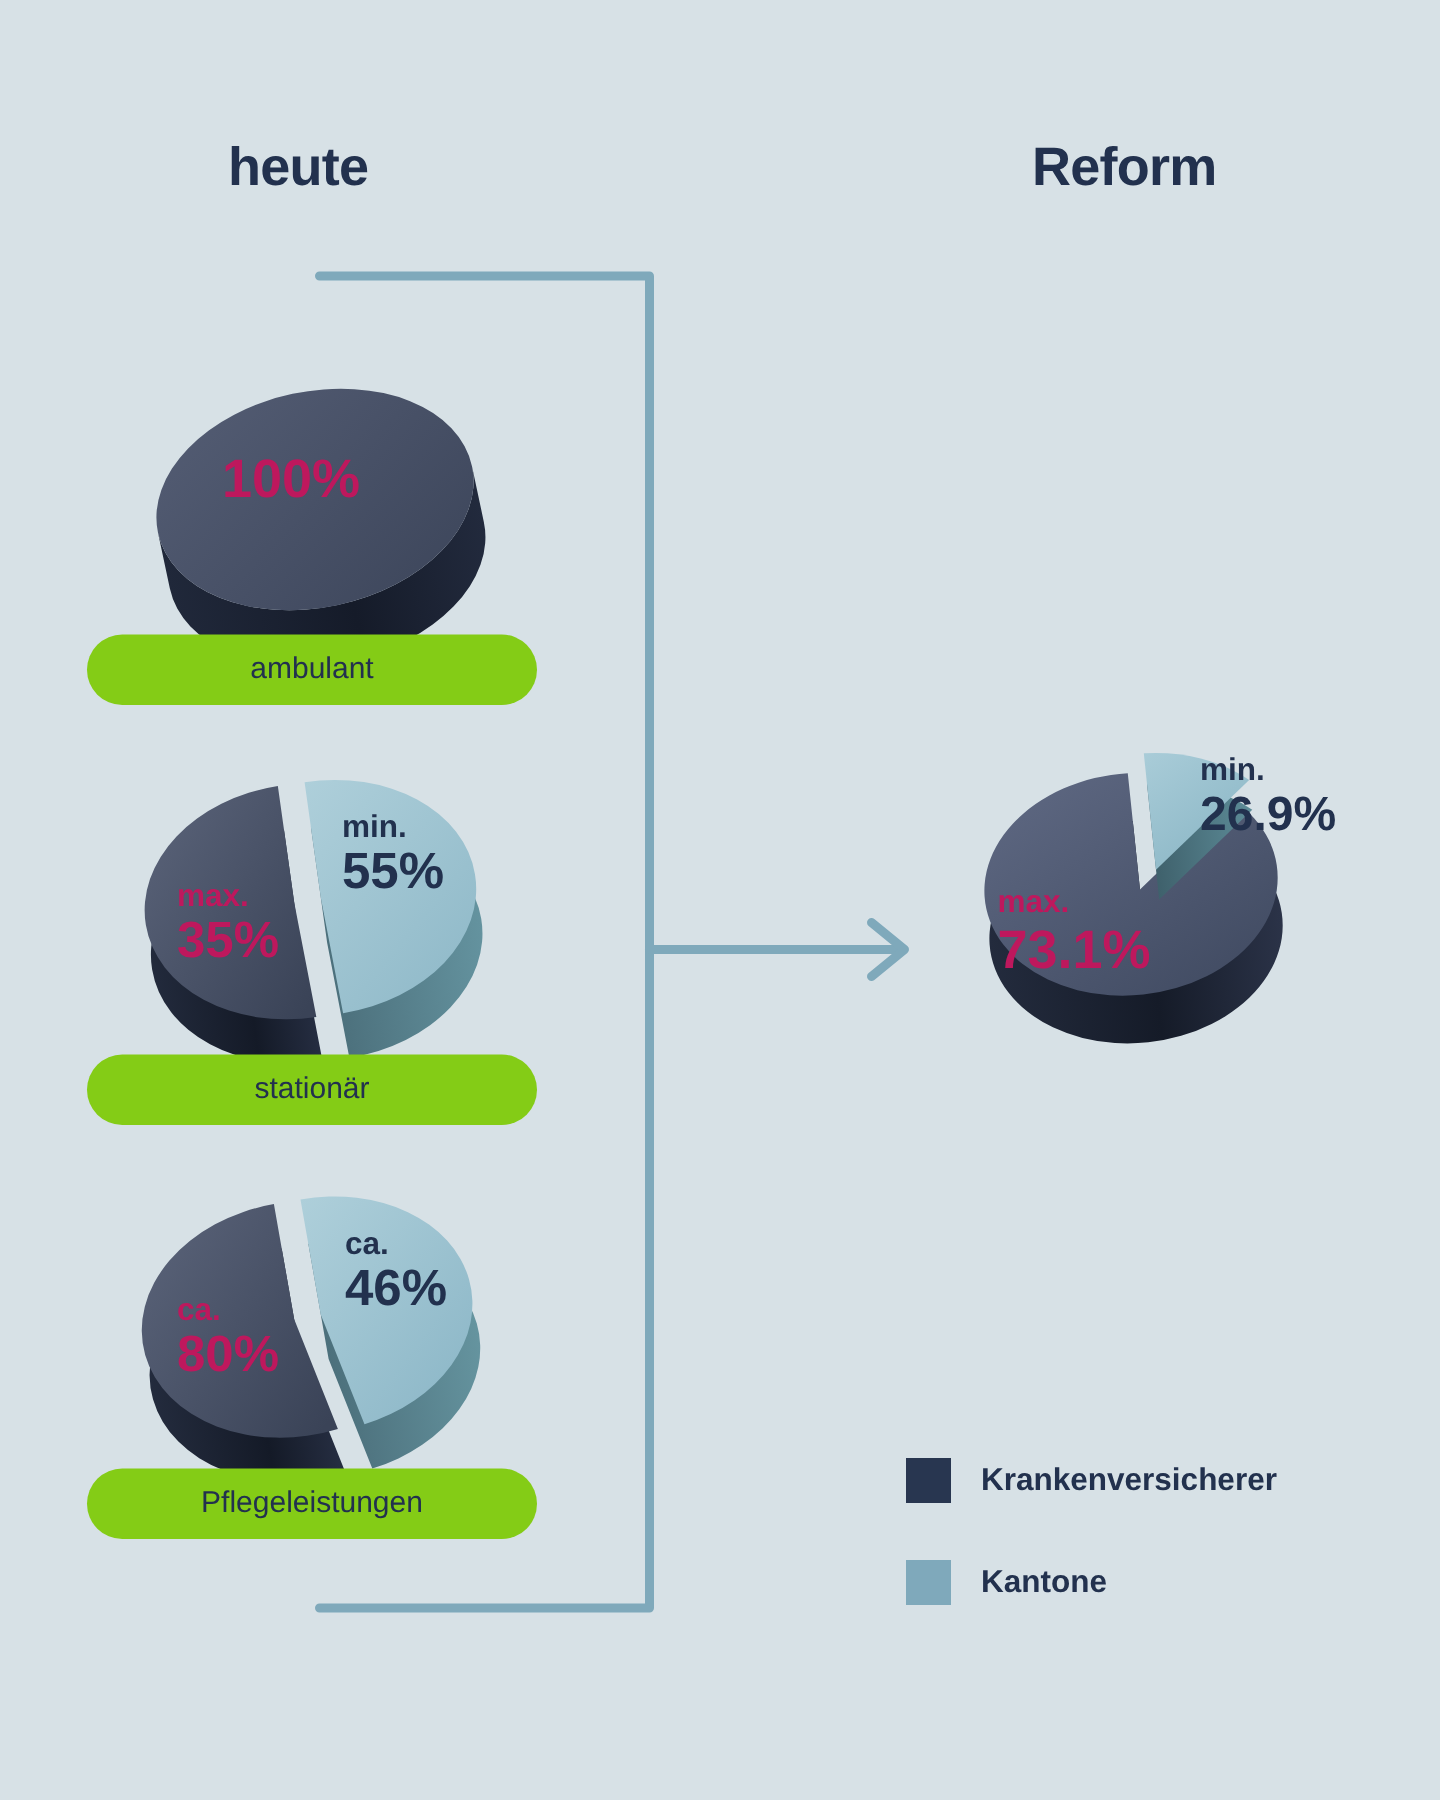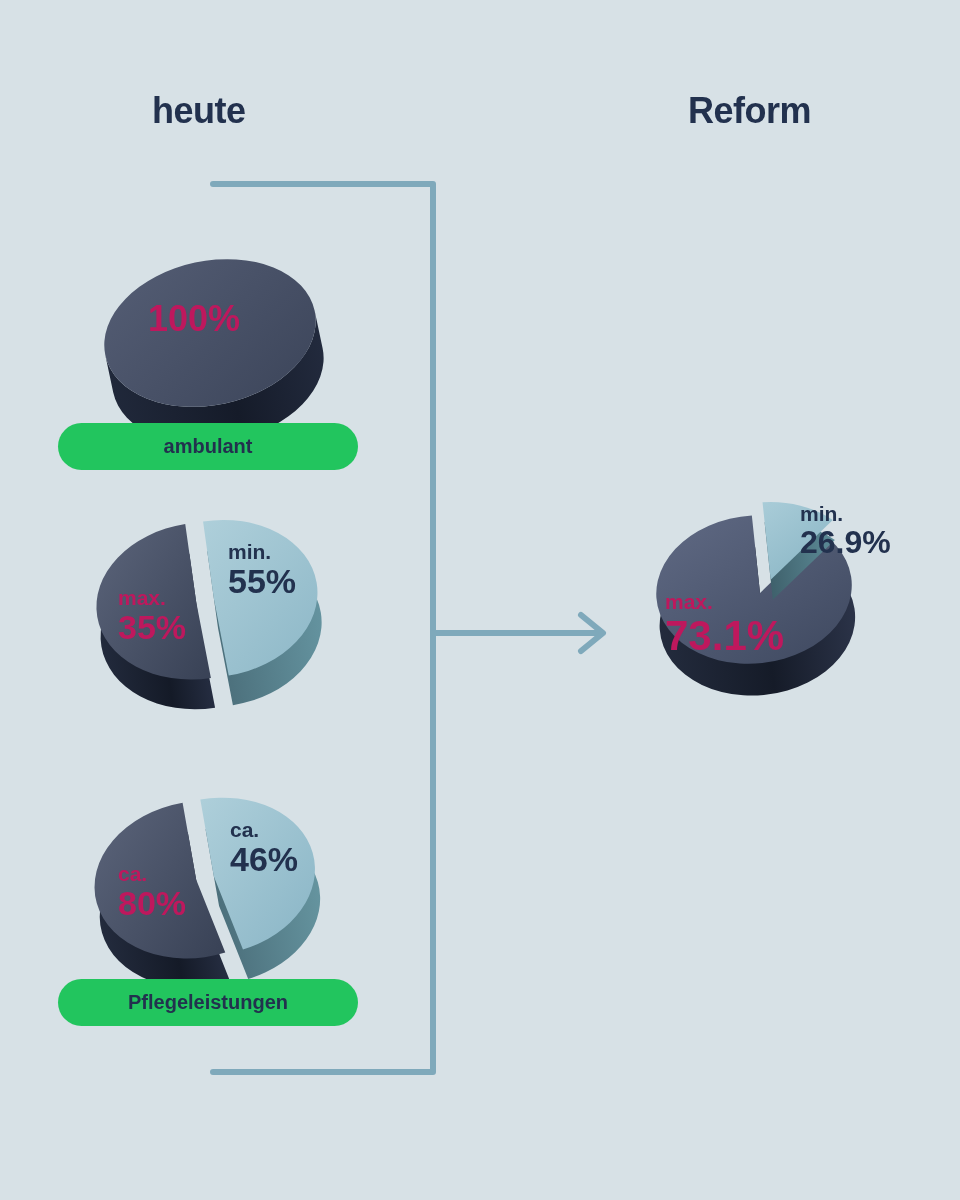--- a/index.html
+++ b/index.html
@@ -19,28 +19,28 @@
     color:#22314e;
     letter-spacing:-0.5px;
     white-space:nowrap;
   }
   #title-heute{left:152px;top:90px;}
   #title-reform{left:688px;top:90px;}
 
   .pill{
     position:absolute;
     height:47px;
-    background:#22c55e;
+    background:#84cc16;
     border-radius:24px;
     display:flex;
     align-items:center;
     justify-content:center;
     color:#22314e;
     font-size:20px;
-    font-weight:bold;
+    font-weight:normal;
     text-align:center;
   }
   #pill-ambulant{left:58px;top:423px;width:300px;}
   #pill-stationaer{left:58px;top:703px;width:300px;}
   #pill-pflege{left:58px;top:979px;width:300px;}
   #pill-alle{left:605px;top:703px;width:300px;}
 
   .pie-wrap{position:absolute;}
   #pie-ambulant{left:60px;top:225px;width:300px;height:210px;}
   #pie-stationaer{left:55px;top:500px;width:300px;height:215px;}
@@ -68,21 +68,21 @@
   #lbl-stat-max{left:118px;top:586px;text-align:left;}
   #lbl-stat-min{left:228px;top:540px;text-align:left;}
 
   
   #lbl-pfl-max{left:118px;top:862px;}
   #lbl-pfl-min{left:230px;top:818px;}
 
   
   #lbl-alle-max{left:665px;top:590px;}
   #lbl-alle-min{left:800px;top:502px;}
-  #lbl-alle-max .big{font-size:42px;}
+  #lbl-alle-max .big{font-size:36px;}
   #lbl-alle-min .big{font-size:32px;}
 
   
   #bracket{position:absolute;left:205px;top:178px;width:420px;height:900px;}
 
   
   .legend{position:absolute;left:604px;top:972px;}
   .legend-row{display:flex;align-items:center;margin-bottom:38px;}
   .legend-swatch{width:30px;height:30px;margin-right:20px;flex:0 0 auto;}
   .legend-label{font-size:21px;font-weight:bold;color:#22314e;white-space:nowrap;}
@@ -163,20 +163,21 @@
     </svg>
   </div>
   <div class="lbl onDark" id="lbl-stat-max">
     <span class="small">max.</span>
     <span class="big">35%</span>
   </div>
   <div class="lbl onLight" id="lbl-stat-min">
     <span class="small">min.</span>
     <span class="big">55%</span>
   </div>
+  <div class="pill" id="pill-stationaer">stationär</div>
 
   <div class="pie-wrap" id="pie-pflege">
     <svg width="300" height="220" viewBox="0 0 300 220">
       <defs>
         <linearGradient id="g3darkTop" x1="0.1" y1="0" x2="0.9" y2="1">
           <stop offset="0%" stop-color="#5a6379"></stop>
           <stop offset="100%" stop-color="#3a4357"></stop>
         </linearGradient>
         <linearGradient id="g3darkSide" x1="0" y1="0" x2="1" y2="0">
           <stop offset="0%" stop-color="#232b3d"></stop>
@@ -249,14 +250,24 @@
   </div>
   <div class="lbl onDark" id="lbl-alle-max">
     <span class="small">max.</span>
     <span class="big">73.1%</span>
   </div>
   <div class="lbl onLight" id="lbl-alle-min">
     <span class="small">min.</span>
     <span class="big">26.9%</span>
   </div>
 
+  <div class="legend">
+    <div class="legend-row">
+      <div class="legend-swatch" style="background:#283650;"></div>
+      <div class="legend-label">Krankenversicherer</div>
+    </div>
+    <div class="legend-row">
+      <div class="legend-swatch" style="background:#7fa9bb;"></div>
+      <div class="legend-label">Kantone</div>
+    </div>
+  </div>
 
 </div>
 
 </body></html>

